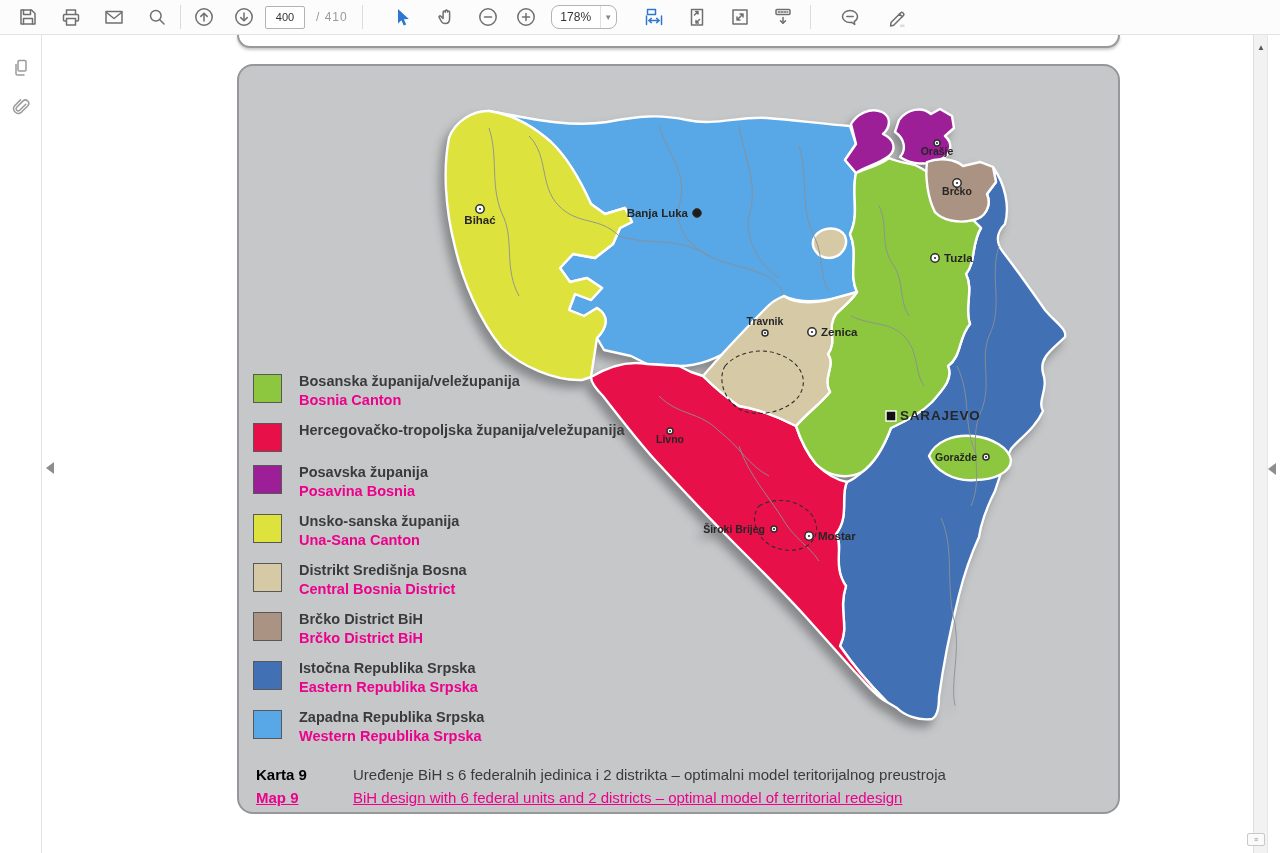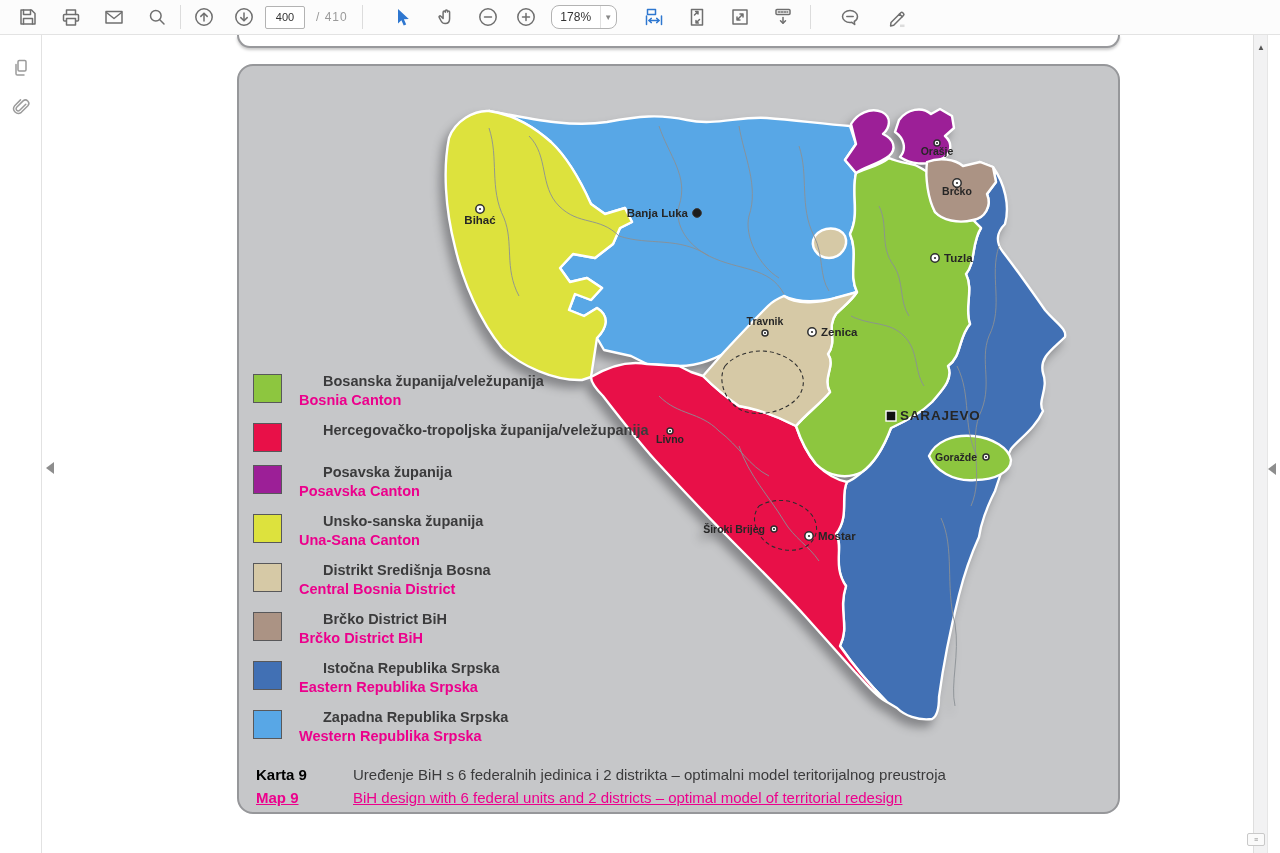--- a/index.html
+++ b/index.html
@@ -47,21 +47,21 @@
     border:2px solid #98999c; border-top:none; border-radius:0 0 16px 16px; box-shadow:0 2px 3px rgba(0,0,0,.22); }
   .map-panel { position:absolute; left:194px; top:29px; width:883px; height:750px;
     background:#c6c7c9; border:2px solid #96979a; border-radius:16px; }
   .map-panel svg.mapsvg { position:absolute; left:0; top:0; }
 
   
   .legend { position:absolute; left:14px; top:306px; width:420px; }
   .legend-row { display:flex; margin-bottom:11px; }
   .legend-swatch { width:29px; height:29px; border:1.5px solid #58585a; flex:0 0 auto; margin-top:2px; }
   .legend-text { margin-left:17px; line-height:19px; white-space:nowrap; }
-  .legend-line1 { font-size:14.5px; font-weight:600; color:#3b3b3c;margin-left:24px; }
+  .legend-line1 { font-size:14.5px; font-weight:600; color:#3b3b3c; }
   .legend-line2 { font-size:14.5px; font-weight:600; color:#ec008c; }
 
   
   .caption { position:absolute; left:17px; top:697px; width:850px; font-size:15px; line-height:23px; }
   .cap-row { display:flex; }
   .cap-label { width:97px; font-weight:bold; color:#000000; flex:0 0 auto; }
   .cap-text  { color:#3b3b3c; }
   .cap-row.en .cap-label, .cap-row.en .cap-text { color:#ec008c;text-decoration:underline; }
 
   .map-city-label { font-weight:bold; fill:#262626; }
@@ -324,21 +324,21 @@
         <div class="legend-row">
           <div class="legend-swatch" style="background: rgb(232, 16, 72);"></div>
           <div class="legend-text">
             <div class="legend-line1">Hercegovačko-tropoljska županija/veležupanija</div>
           </div>
         </div>
         <div class="legend-row">
           <div class="legend-swatch" style="background: rgb(156, 31, 151);"></div>
           <div class="legend-text">
             <div class="legend-line1">Posavska županija</div>
-            <div class="legend-line2">Posavska Canton</div>
+            <div class="legend-line2">Posavina Bosnia</div>
           </div>
         </div>
         <div class="legend-row">
           <div class="legend-swatch" style="background: rgb(221, 226, 61);"></div>
           <div class="legend-text">
             <div class="legend-line1">Unsko-sanska županija</div>
             <div class="legend-line2">Una-Sana Canton</div>
           </div>
         </div>
         <div class="legend-row">

